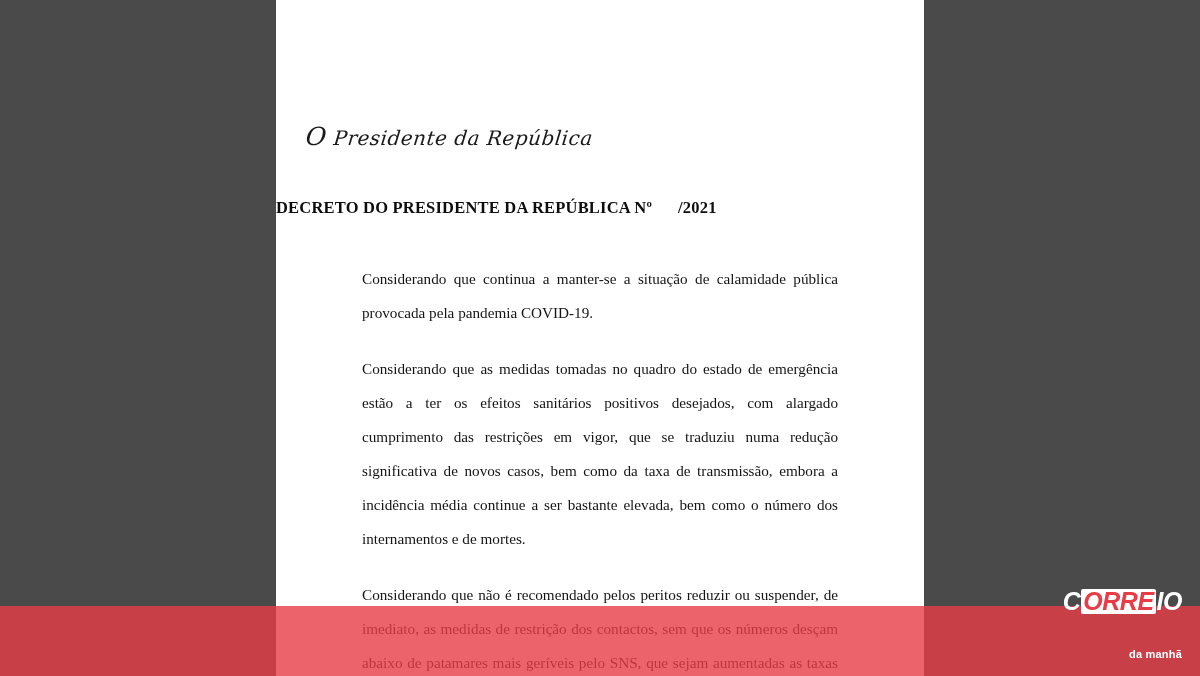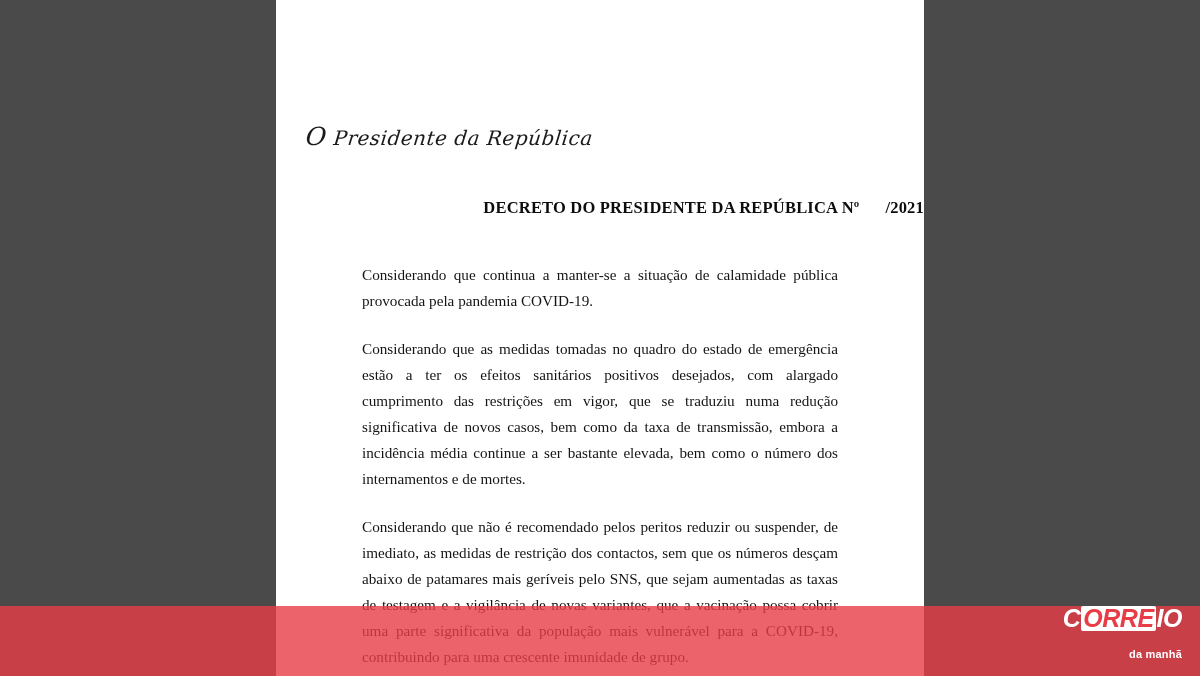--- a/index.html
+++ b/index.html
@@ -59,21 +59,21 @@
   .script-header .cap {
     font-size: 25px;
   }
 
   
   .decree-title {
     position: absolute;
     left: 0;
     top: 198px;
     width: 648px;
-    text-align: right;
+    text-align: left;
     font-family: "Liberation Serif", serif;
     font-weight: bold;
     font-size: 16.5px;
     letter-spacing: 0.2px;
     color: #0d0d0d;
   }
   .decree-title .gap {
     display: inline-block;
     width: 26px;
   }
@@ -83,21 +83,21 @@
     position: absolute;
     left: 86px;
     top: 262px;
     width: 476px;
     color: #151515;
   }
   .body-text p {
     margin: 0 0 22px 0;
     font-family: "Liberation Serif", serif;
     font-size: 15.2px;
-    line-height: 26px;
+    line-height: 34px;
     text-align: justify;
     text-justify: inter-word;
     color: #141414;
   }
   .body-text p:last-child {
     margin-bottom: 0;
     margin-top: 12px;
   }
 
   
@@ -128,21 +128,21 @@
     font-style: italic;
     font-size: 25px;
     letter-spacing: -0.5px;
     color: #ffffff;
   }
   .logo .logo-main .mark {
     display: inline-block;
     background: #ffffff;
     color: #e83c46;
     padding: 0 2px;
-    margin: 0 1px;
+    margin: 17px 1px;
     border-radius: 2px;
   }
   .logo .logo-sub {
     display: block;
     margin-top: 18px;
     font-family: "Liberation Sans", sans-serif;
     font-weight: bold;
     font-size: 11px;
     letter-spacing: 0.2px;
     color: #ffffff;

